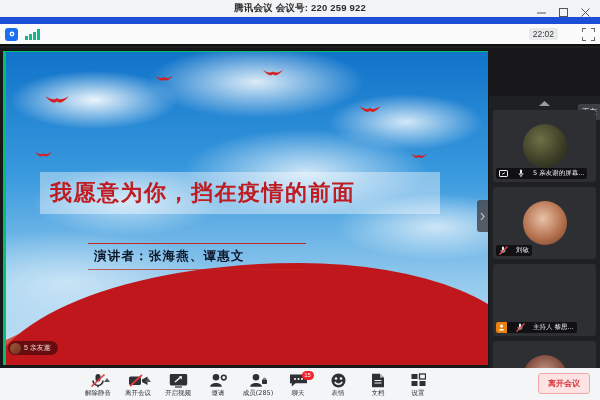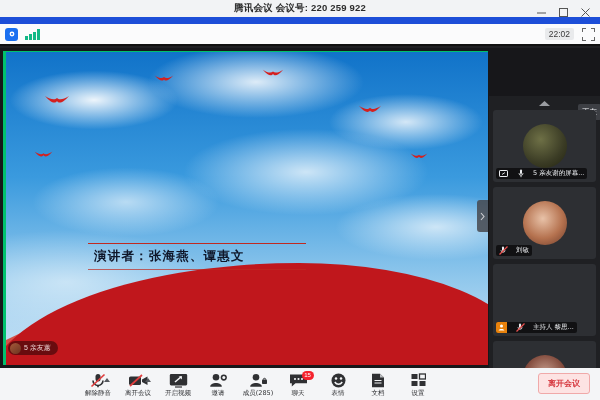--- a/index.html
+++ b/index.html
@@ -37,21 +37,21 @@
     width:13px; height:13px; border-radius:3px; background:#1a6ff0;
     display:flex; align-items:center; justify-content:center; margin-right:7px;
   }
   .shield svg { display:block; }
   .bars { display:flex; align-items:flex-end; gap:1.5px; height:11px; }
   .bars i { display:block; width:2.5px; background:#12b886; }
   .bars i:nth-child(1){height:4px}
   .bars i:nth-child(2){height:6px}
   .bars i:nth-child(3){height:8px}
   .bars i:nth-child(4){height:11px}
-  .subbar-right { margin-left:auto; display:flex; align-items:center; gap:8px; }
+  .subbar-right { margin-left:auto; display:flex; align-items:center; gap:24px; }
   .clock {
     font-size:8.5px; color:#3a3a3a; background:#e9eaec;
     padding:1px 4px; border-radius:2px; font-family:"Liberation Sans",sans-serif;
   }
   .fs-icon { width:13px; height:13px; position:relative; }
   .fs-icon span { position:absolute; width:4px; height:4px; border:1.2px solid #666; }
   .fs-icon span:nth-child(1){ left:0; top:0; border-right:none; border-bottom:none;}
   .fs-icon span:nth-child(2){ right:0; top:0; border-left:none; border-bottom:none;}
   .fs-icon span:nth-child(3){ left:0; bottom:0; border-right:none; border-top:none;}
   .fs-icon span:nth-child(4){ right:0; bottom:0; border-left:none; border-top:none;}
@@ -296,20 +296,23 @@
         <svg width="18" height="9" viewBox="0 0 26 13">
             <path d="M1 2 C7 9 11 10 13 7 C15 10 19 9 25 2 C19 6 15 6 13 4 C11 6 7 6 1 2 Z" fill="#d4201f"></path>
           </svg>
       </div>
       <div class="bird" style="left:28px; top:98px;">
         <svg width="19" height="10" viewBox="0 0 26 13">
             <path d="M1 2 C7 9 11 10 13 7 C15 10 19 9 25 2 C19 6 15 6 13 4 C11 6 7 6 1 2 Z" fill="#d4201f"></path>
           </svg>
       </div>
 
+      <div class="slide-title-wrap">
+        <div class="slide-title">我愿意为你，挡在疫情的前面</div>
+      </div>
       <div class="slide-rule"></div>
       <div class="slide-sub">演讲者：张海燕、谭惠文</div>
       <div class="slide-rule2"></div>
 
       <div class="self-tag">
         <div class="av"></div>
         <div class="txt">5 亲友蕙</div>
       </div>
 
       <div class="collapse-handle">

